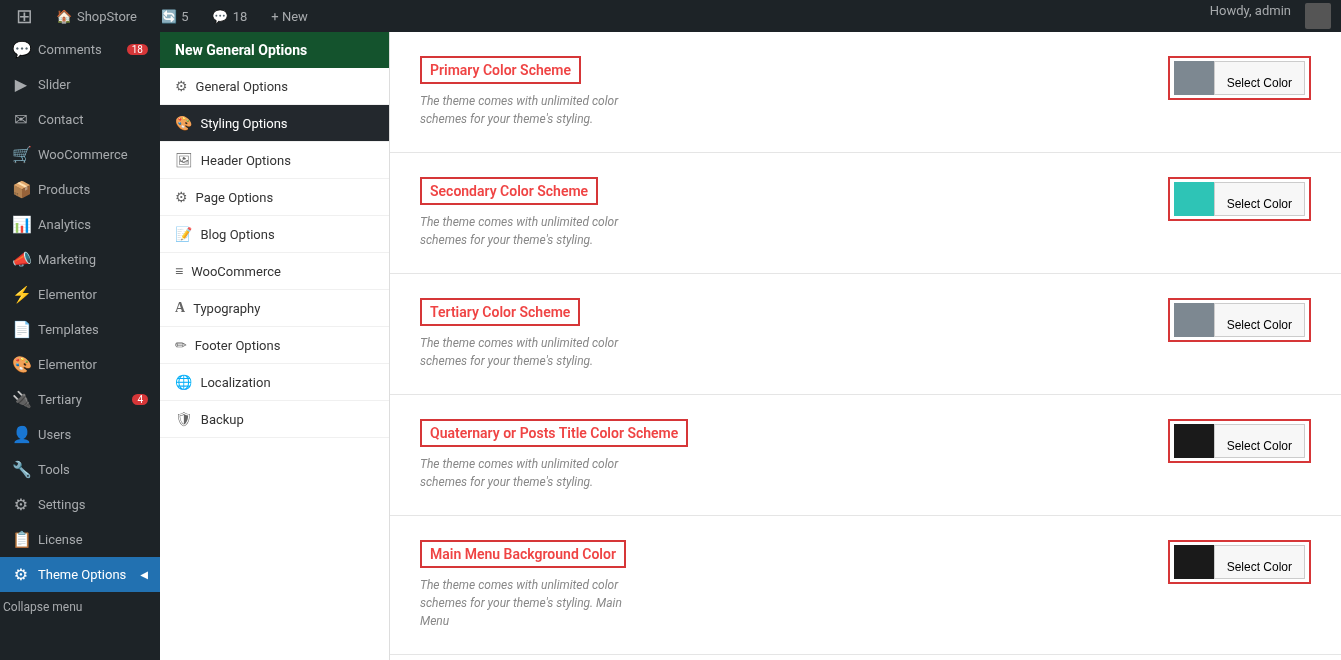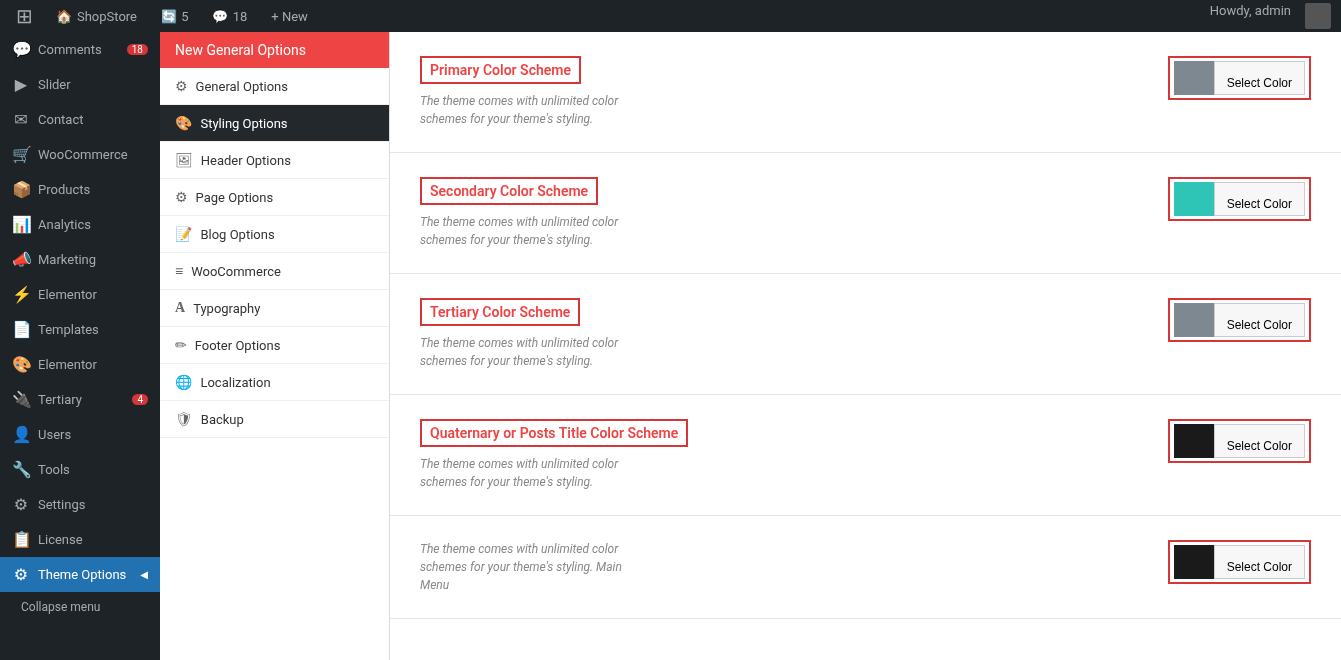--- a/index.html
+++ b/index.html
@@ -39,36 +39,36 @@
       gap: 8px;
       padding: 8px 12px;
       cursor: pointer;
       white-space: nowrap;
     }
     .sidebar-item.active { background: #2271b1; color: #fff; }
     .sidebar-icon { font-size: 16px; width: 18px; text-align: center; }
     .sidebar-item-label { flex: 1; }
     .sidebar-badge { background: #d63638; color: #fff; border-radius: 10px; padding: 0 5px; font-size: 10px; }
     .sidebar-arrow { font-size: 10px; }
-    .collapse-menu { padding: 8px 21px; color: #a7aaad; cursor: pointer; font-size: 12px; }
+    .collapse-menu { padding: 8px 3px; color: #a7aaad; cursor: pointer; font-size: 12px; }
 
     
     .sub-sidebar {
       width: 230px;
       background: #fff;
       border-right: 1px solid #ddd;
       flex-shrink: 0;
       overflow-y: auto;
     }
     .sub-sidebar-title {
-      background: #ef4444;
+      background: #14532d;
       color: #fff;
       padding: 10px 15px;
       font-size: 14px;
-      font-weight: 400;
+      font-weight: 700;
     }
     .sub-sidebar-item {
       display: flex;
       align-items: center;
       gap: 8px;
       padding: 10px 15px;
       cursor: pointer;
       border-bottom: 1px solid #f0f0f0;
       font-size: 13px;
       color: #333;
@@ -309,20 +309,21 @@
       <div class="color-row-title">Quaternary or Posts Title Color Scheme</div>
       <div class="color-row-desc">The theme comes with unlimited color schemes for your theme's styling.</div>
     </div>
     <div class="color-row-control">
       <div class="color-swatch" style="background:#1a1a1a;"></div>
       <button class="select-color-btn">Select Color</button>
     </div>
   </div>
       <div class="color-row">
     <div class="color-row-info">
+      <div class="color-row-title">Main Menu Background Color</div>
       <div class="color-row-desc">The theme comes with unlimited color schemes for your theme's styling. Main Menu</div>
     </div>
     <div class="color-row-control">
       <div class="color-swatch" style="background:#1a1a1a;"></div>
       <button class="select-color-btn">Select Color</button>
     </div>
   </div>
     </div>
 </div>
 

